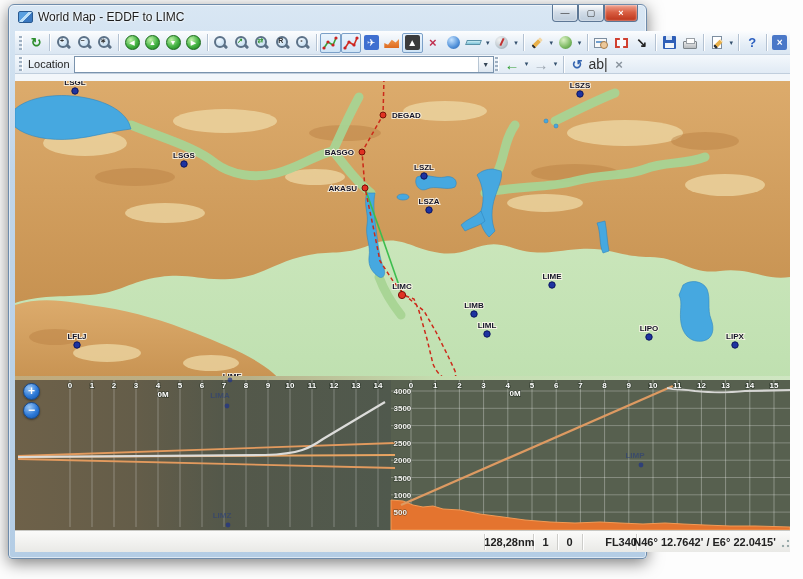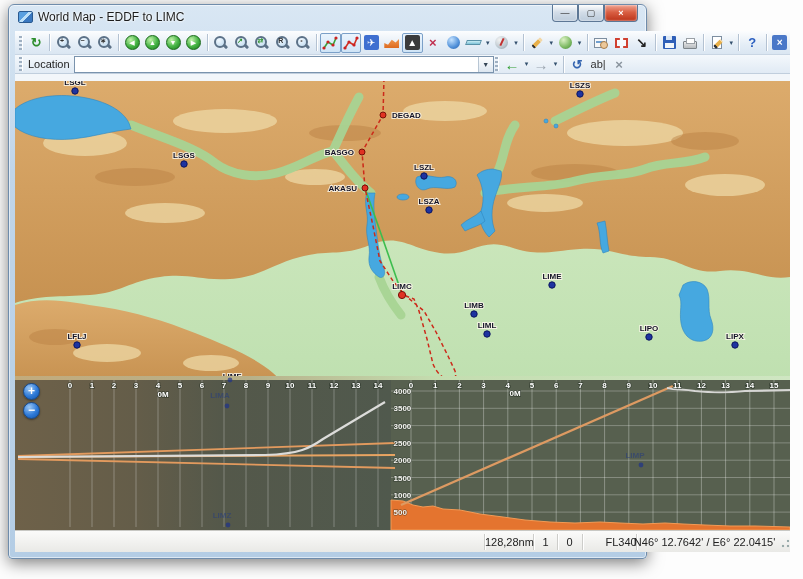--- a/index.html
+++ b/index.html
@@ -78,21 +78,21 @@
   .wpt{font-size:8px;font-weight:bold;fill:#121226;paint-order:stroke;stroke:rgba(250,246,234,.85);stroke-width:2px;}
   .rl{font-size:8px;font-weight:bold;fill:#fff;paint-order:stroke;stroke:rgba(30,40,30,.55);stroke-width:1.6px;}
   .el{font-size:8px;font-weight:bold;fill:#f2f2ee;paint-order:stroke;stroke:rgba(30,40,30,.45);stroke-width:1.4px;}
   .ul{font-size:8px;font-weight:bold;fill:#2a3f7a;opacity:.62;}
   .pzoom{position:absolute;width:17px;height:17px;border-radius:50%;border:1px solid #17498a;color:#fff;font-weight:bold;font-size:12px;
     line-height:14px;text-align:center;background:radial-gradient(circle at 35% 28%,#9cc8f4,#2e7ad8 55%,#1556a8);box-shadow:0 1px 2px rgba(0,0,0,.4);}
 
   
   #statusbar{position:absolute;left:0;top:499px;width:775px;height:22px;display:flex;align-items:center;
     background:linear-gradient(#fbfbfa,#e9e9e6);border-top:1px solid #c8c8c4;font-size:11px;color:#222;}
-  .sc{height:16px;display:flex;align-items:center;justify-content:center;border-right:1px solid #cdcdca;box-shadow:1px 0 0 #fff;white-space:nowrap;}
+  .sc{height:16px;display:flex;align-items:center;justify-content:center;border-right:1px solid #cdcdca;box-shadow:1px 0 0 #fff;white-space:nowrap;font-weight:bold;}
   #sgrip{width:14px;height:14px;margin-left:4px;
     background:
       radial-gradient(circle at 11px 11px,#9aa 1.2px,transparent 1.6px),
       radial-gradient(circle at 11px 6px,#9aa 1.2px,transparent 1.6px),
       radial-gradient(circle at 6px 11px,#9aa 1.2px,transparent 1.6px);}
 </style>
 </head>
 <body>
 
 <div id="stage">
@@ -267,21 +267,21 @@
             <span class="tb-caret">▾</span>
             <button class="tb-btn">
               <span class="g navarrow" style="color: rgb(154, 164, 174);">→</span>
             </button>
             <span class="tb-caret">▾</span>
             <span class="tb-sep"></span>
             <button class="tb-btn">
               <span class="g" style="color: rgb(53, 101, 176); font-size: 13px; font-weight: bold;">↺</span>
             </button>
             <button class="tb-btn">
-              <span class="g" style="color: rgb(51, 51, 51); font-size: 11px;">ab|</span>
+              <span class="g" style="color: rgb(51, 51, 51); font-size: 14px;">ab|</span>
             </button>
             <button class="tb-btn">
               <span class="g" style="color: rgb(138, 148, 158); font-size: 13px; font-weight: bold;">×</span>
             </button>
           </span>
     </div>
 
     <div id="map">
       <svg width="775" height="302" viewBox="0 0 775 302">
         <defs>

